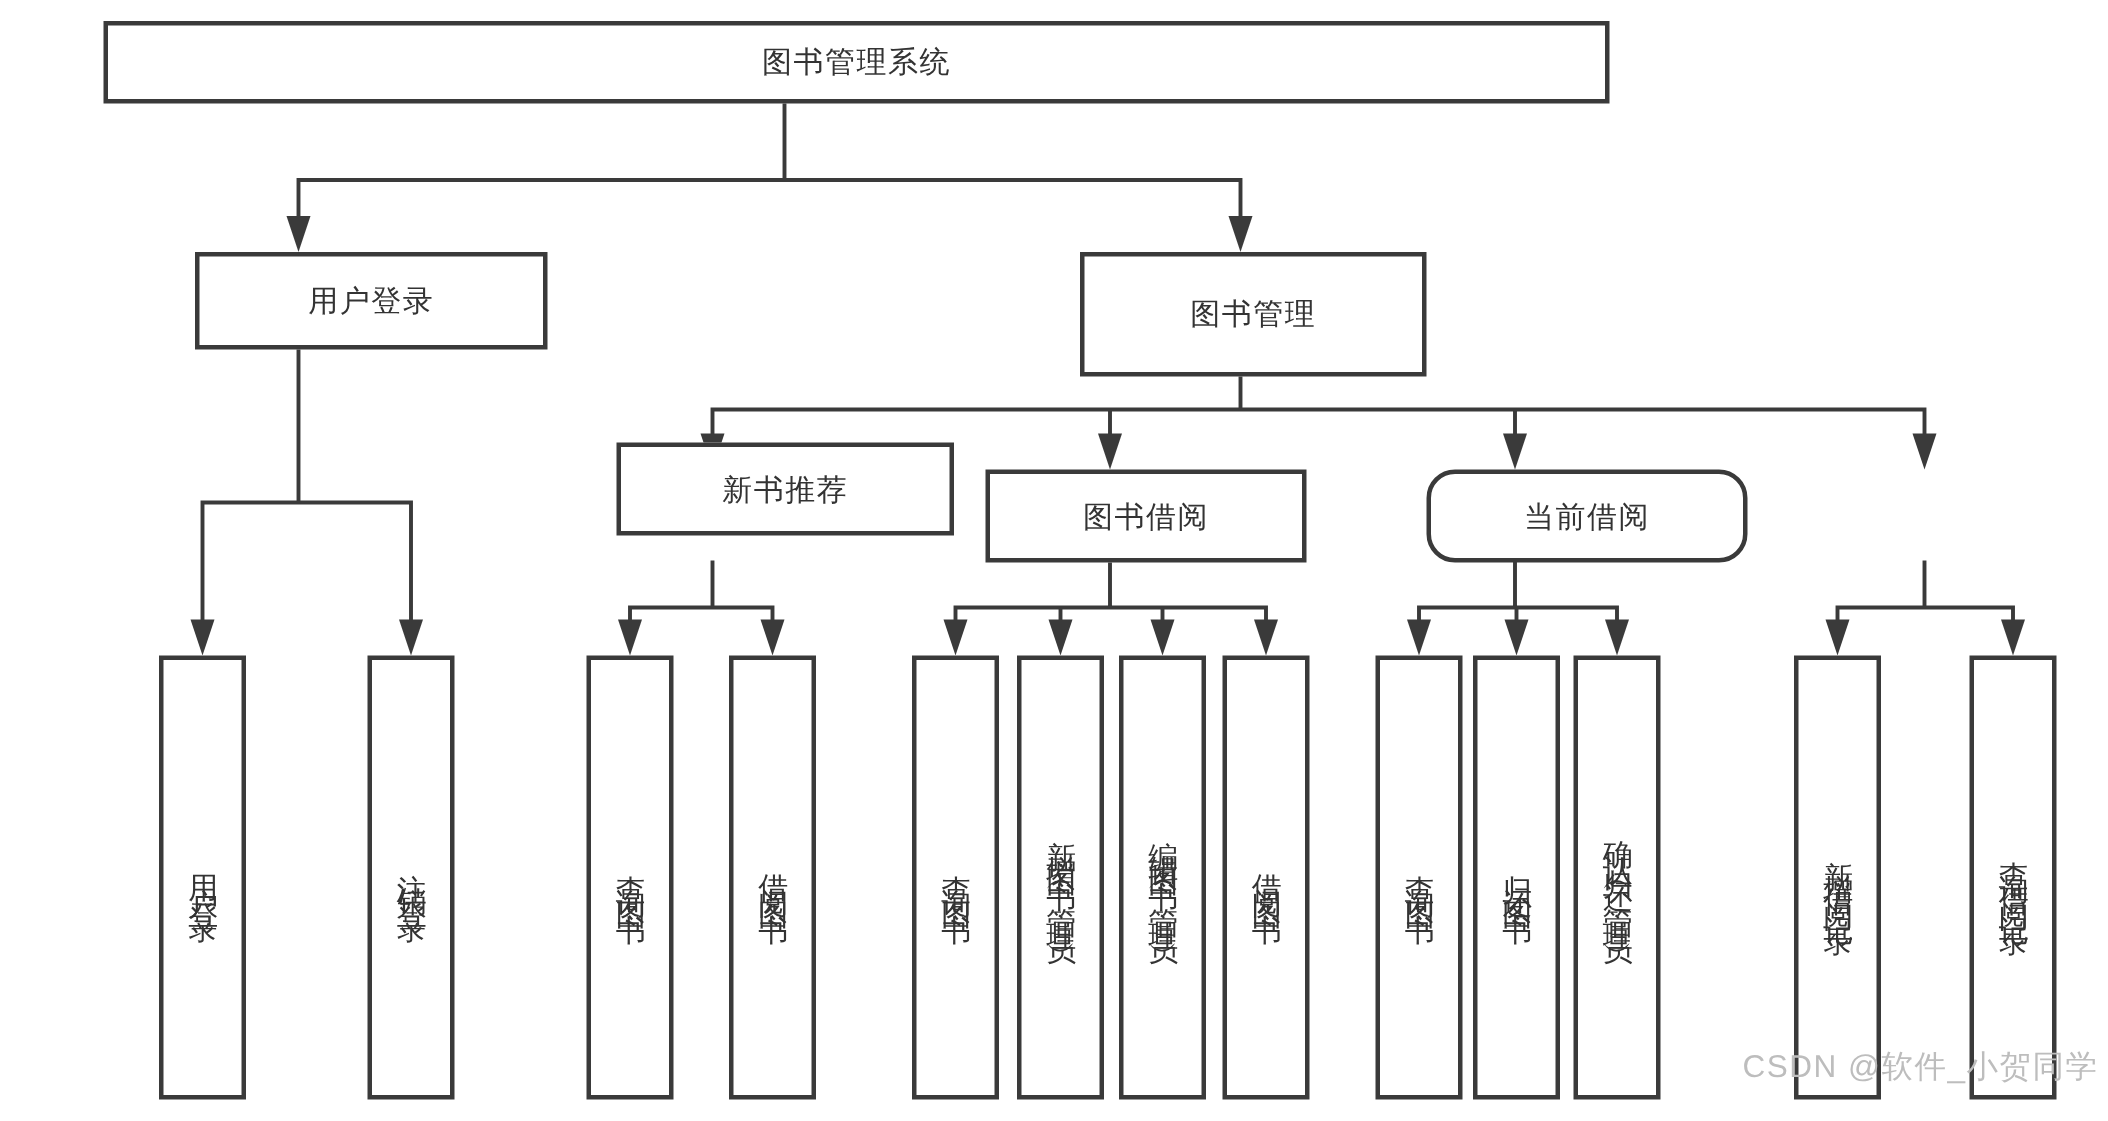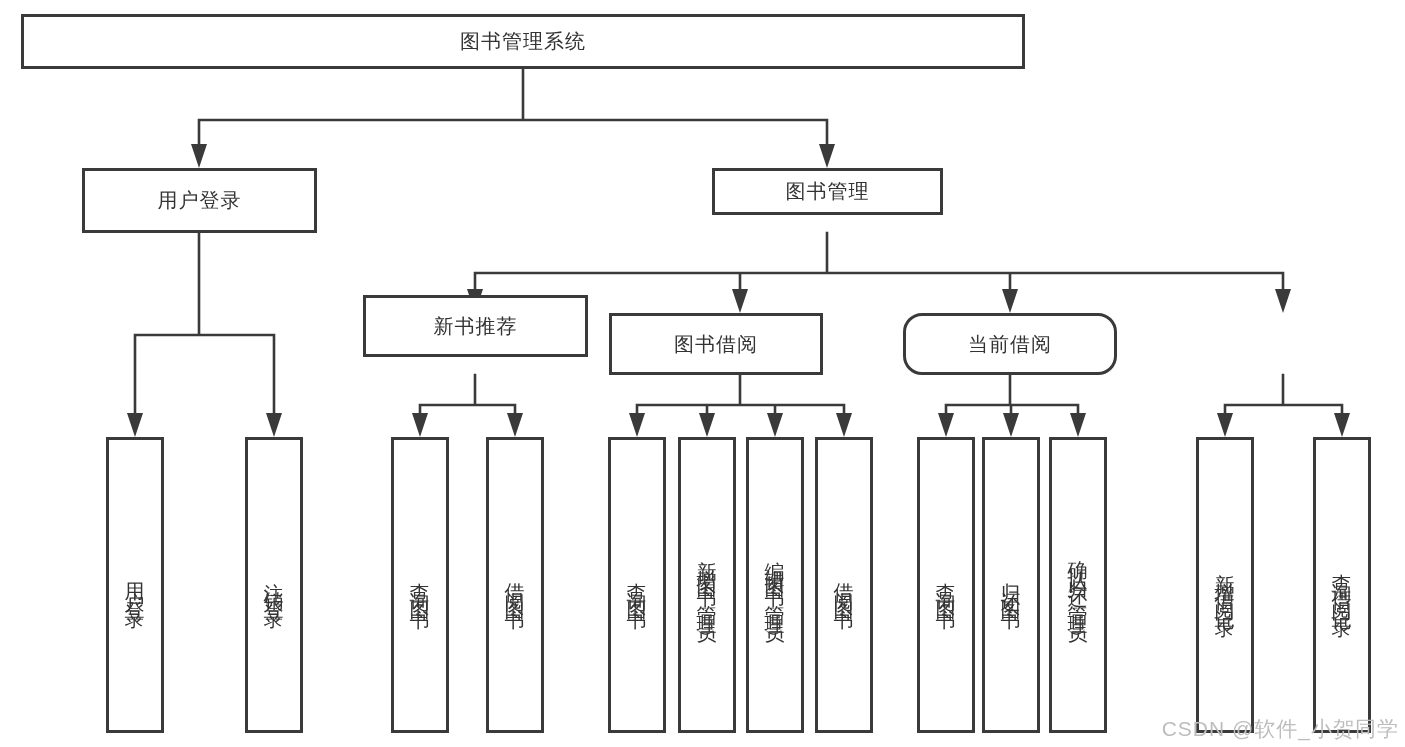--- a/index.html
+++ b/index.html
@@ -24,40 +24,41 @@
   .node{
     position:absolute;
     box-sizing:border-box;
     border:3px solid var(--box-border);
     background:#fff;
     display:flex;align-items:center;justify-content:center;
     font-size:20px;
     letter-spacing:1px;
     color:var(--text);
     white-space:nowrap;
+    margin-left:48px;
   }
   .leaf{
     position:absolute;
     box-sizing:border-box;
     border:3px solid var(--box-border);
     background:#fff;
     display:flex;align-items:center;justify-content:center;
     width:58px;top:437px;height:296px;
     color:var(--text);
   }
   .leaf .vtext{
     writing-mode:vertical-rl;
     text-orientation:mixed;
     font-size:20px;
     letter-spacing:9px;
     line-height:1;
   }
   .watermark{
     position:absolute;
-    right:6px;bottom:4px;
+    right:6px;bottom:22px;
     font-size:21px;
     color:var(--wm);
     z-index:5;
     letter-spacing:1px;
     margin-left:24px;
   }
 </style>
 </head>
 <body>
 
@@ -95,21 +96,21 @@
     <polygon points="1078,437 1070,413 1086,413"></polygon>
 
     <path d="M1283 375 V405 M1225 405 H1342 M1225 405 V415 M1342 405 V415"></path>
     <polygon points="1225,437 1217,413 1233,413"></polygon>
     <polygon points="1342,437 1334,413 1350,413"></polygon>
   </svg>
 
   <div class="node" style="left:21px;top:14px;width:1004px;height:55px;">图书管理系统</div>
 
   <div class="node" style="left:82px;top:168px;width:235px;height:65px;">用户登录</div>
-  <div class="node" style="left:712px;top:168px;width:231px;height:47px;">图书管理</div>
+  <div class="node" style="left:672px;top:168px;width:231px;height:83px;">图书管理</div>
 
   <div class="node" style="left:363px;top:295px;width:225px;height:62px;">新书推荐</div>
   <div class="node" style="left:609px;top:313px;width:214px;height:62px;">图书借阅</div>
   <div class="node" style="left:903px;top:313px;width:214px;height:62px;border-radius:19px;">当前借阅</div>
 
   <div class="leaf" style="left:106px;">
     <span class="vtext">用户登录</span>
   </div>
   <div class="leaf" style="left:245px;">
     <span class="vtext">注销登录</span>

